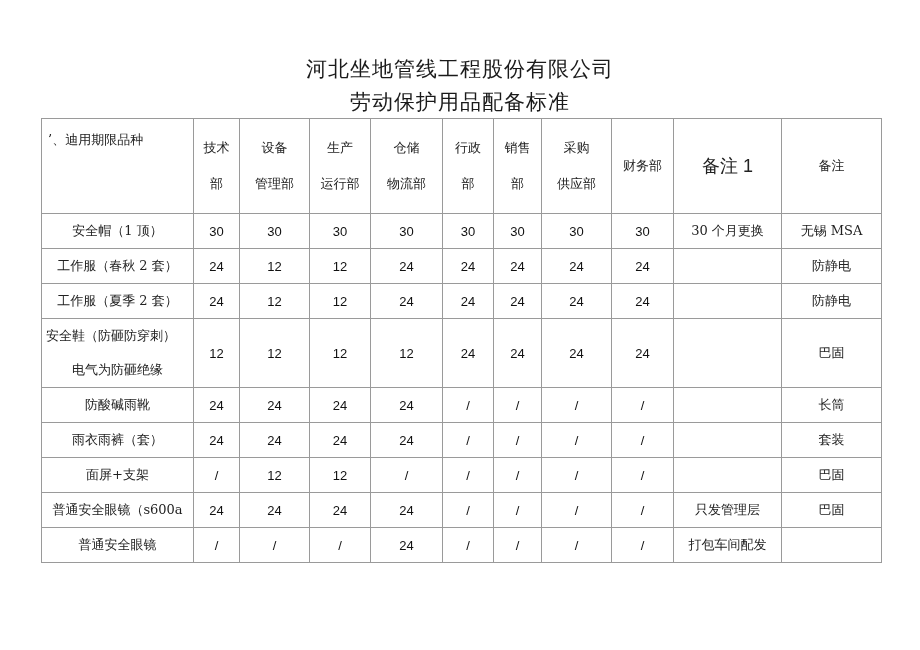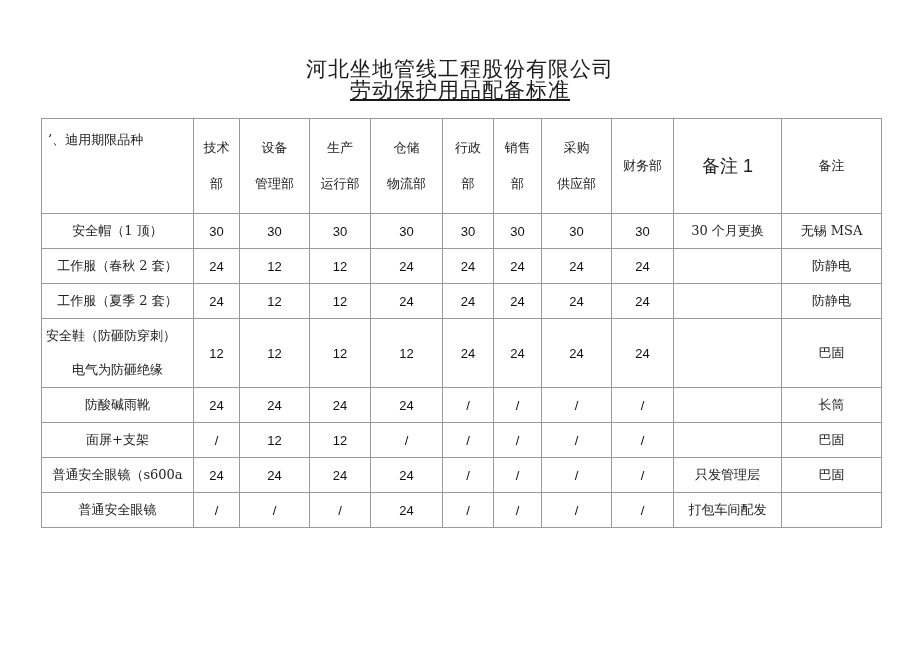--- a/index.html
+++ b/index.html
@@ -1,21 +1,21 @@
 <!DOCTYPE html>
 <html><head>
 <meta charset="utf-8">
 <style>
   html, body { margin: 0; padding: 0; background: #ffffff; }
   body { width: 920px; height: 650px; position: relative; overflow: hidden;
          font-family: "DejaVu Serif", "Liberation Serif", serif; color: #222; }
   .title { position: absolute; left: 0; width: 920px; text-align: center;
            font-size: 21px; color: #1a1a1a; letter-spacing: 1px; }
   .t1 { top: 55px; }
-  .t2 { top: 76px; text-decoration: underline; }
+  .t2 { top: 88px; }
   table.std { position: absolute; left: 41px; top: 118px; border-collapse: collapse;
               table-layout: fixed; width: 840px; }
   table.std td, table.std th { border: 1px solid #9a9a9a; padding: 0; text-align: center;
               vertical-align: middle; font-weight: normal; font-size: 13px; }
   .hdr th { height: 82px; }
   .hdr .two { line-height: 36px; }
   .hdr th.first { text-align: left; vertical-align: top; padding: 12px 0 0 6px; }
   .num { font-family: "Liberation Sans", "DejaVu Sans", sans-serif; font-size: 14px; color: #111; }
   .item { font-size: 13px; color: #222; white-space: nowrap; }
   .item.multi { line-height: 34px; }
@@ -152,20 +152,35 @@
         <td class="num">24</td>
         <td class="num">/</td>
         <td class="num">/</td>
         <td class="num">/</td>
         <td class="num">/</td>
         <td class="note"></td>
         <td class="note">长筒</td>
       </tr>
       <tr class="r">
         <td class="item">
+          <div>雨衣雨裤（套）</div>
+        </td>
+        <td class="num">24</td>
+        <td class="num">24</td>
+        <td class="num">24</td>
+        <td class="num">24</td>
+        <td class="num">/</td>
+        <td class="num">/</td>
+        <td class="num">/</td>
+        <td class="num">/</td>
+        <td class="note"></td>
+        <td class="note">套装</td>
+      </tr>
+      <tr class="r">
+        <td class="item">
           <div>面屏+支架</div>
         </td>
         <td class="num">/</td>
         <td class="num">12</td>
         <td class="num">12</td>
         <td class="num">/</td>
         <td class="num">/</td>
         <td class="num">/</td>
         <td class="num">/</td>
         <td class="num">/</td>

